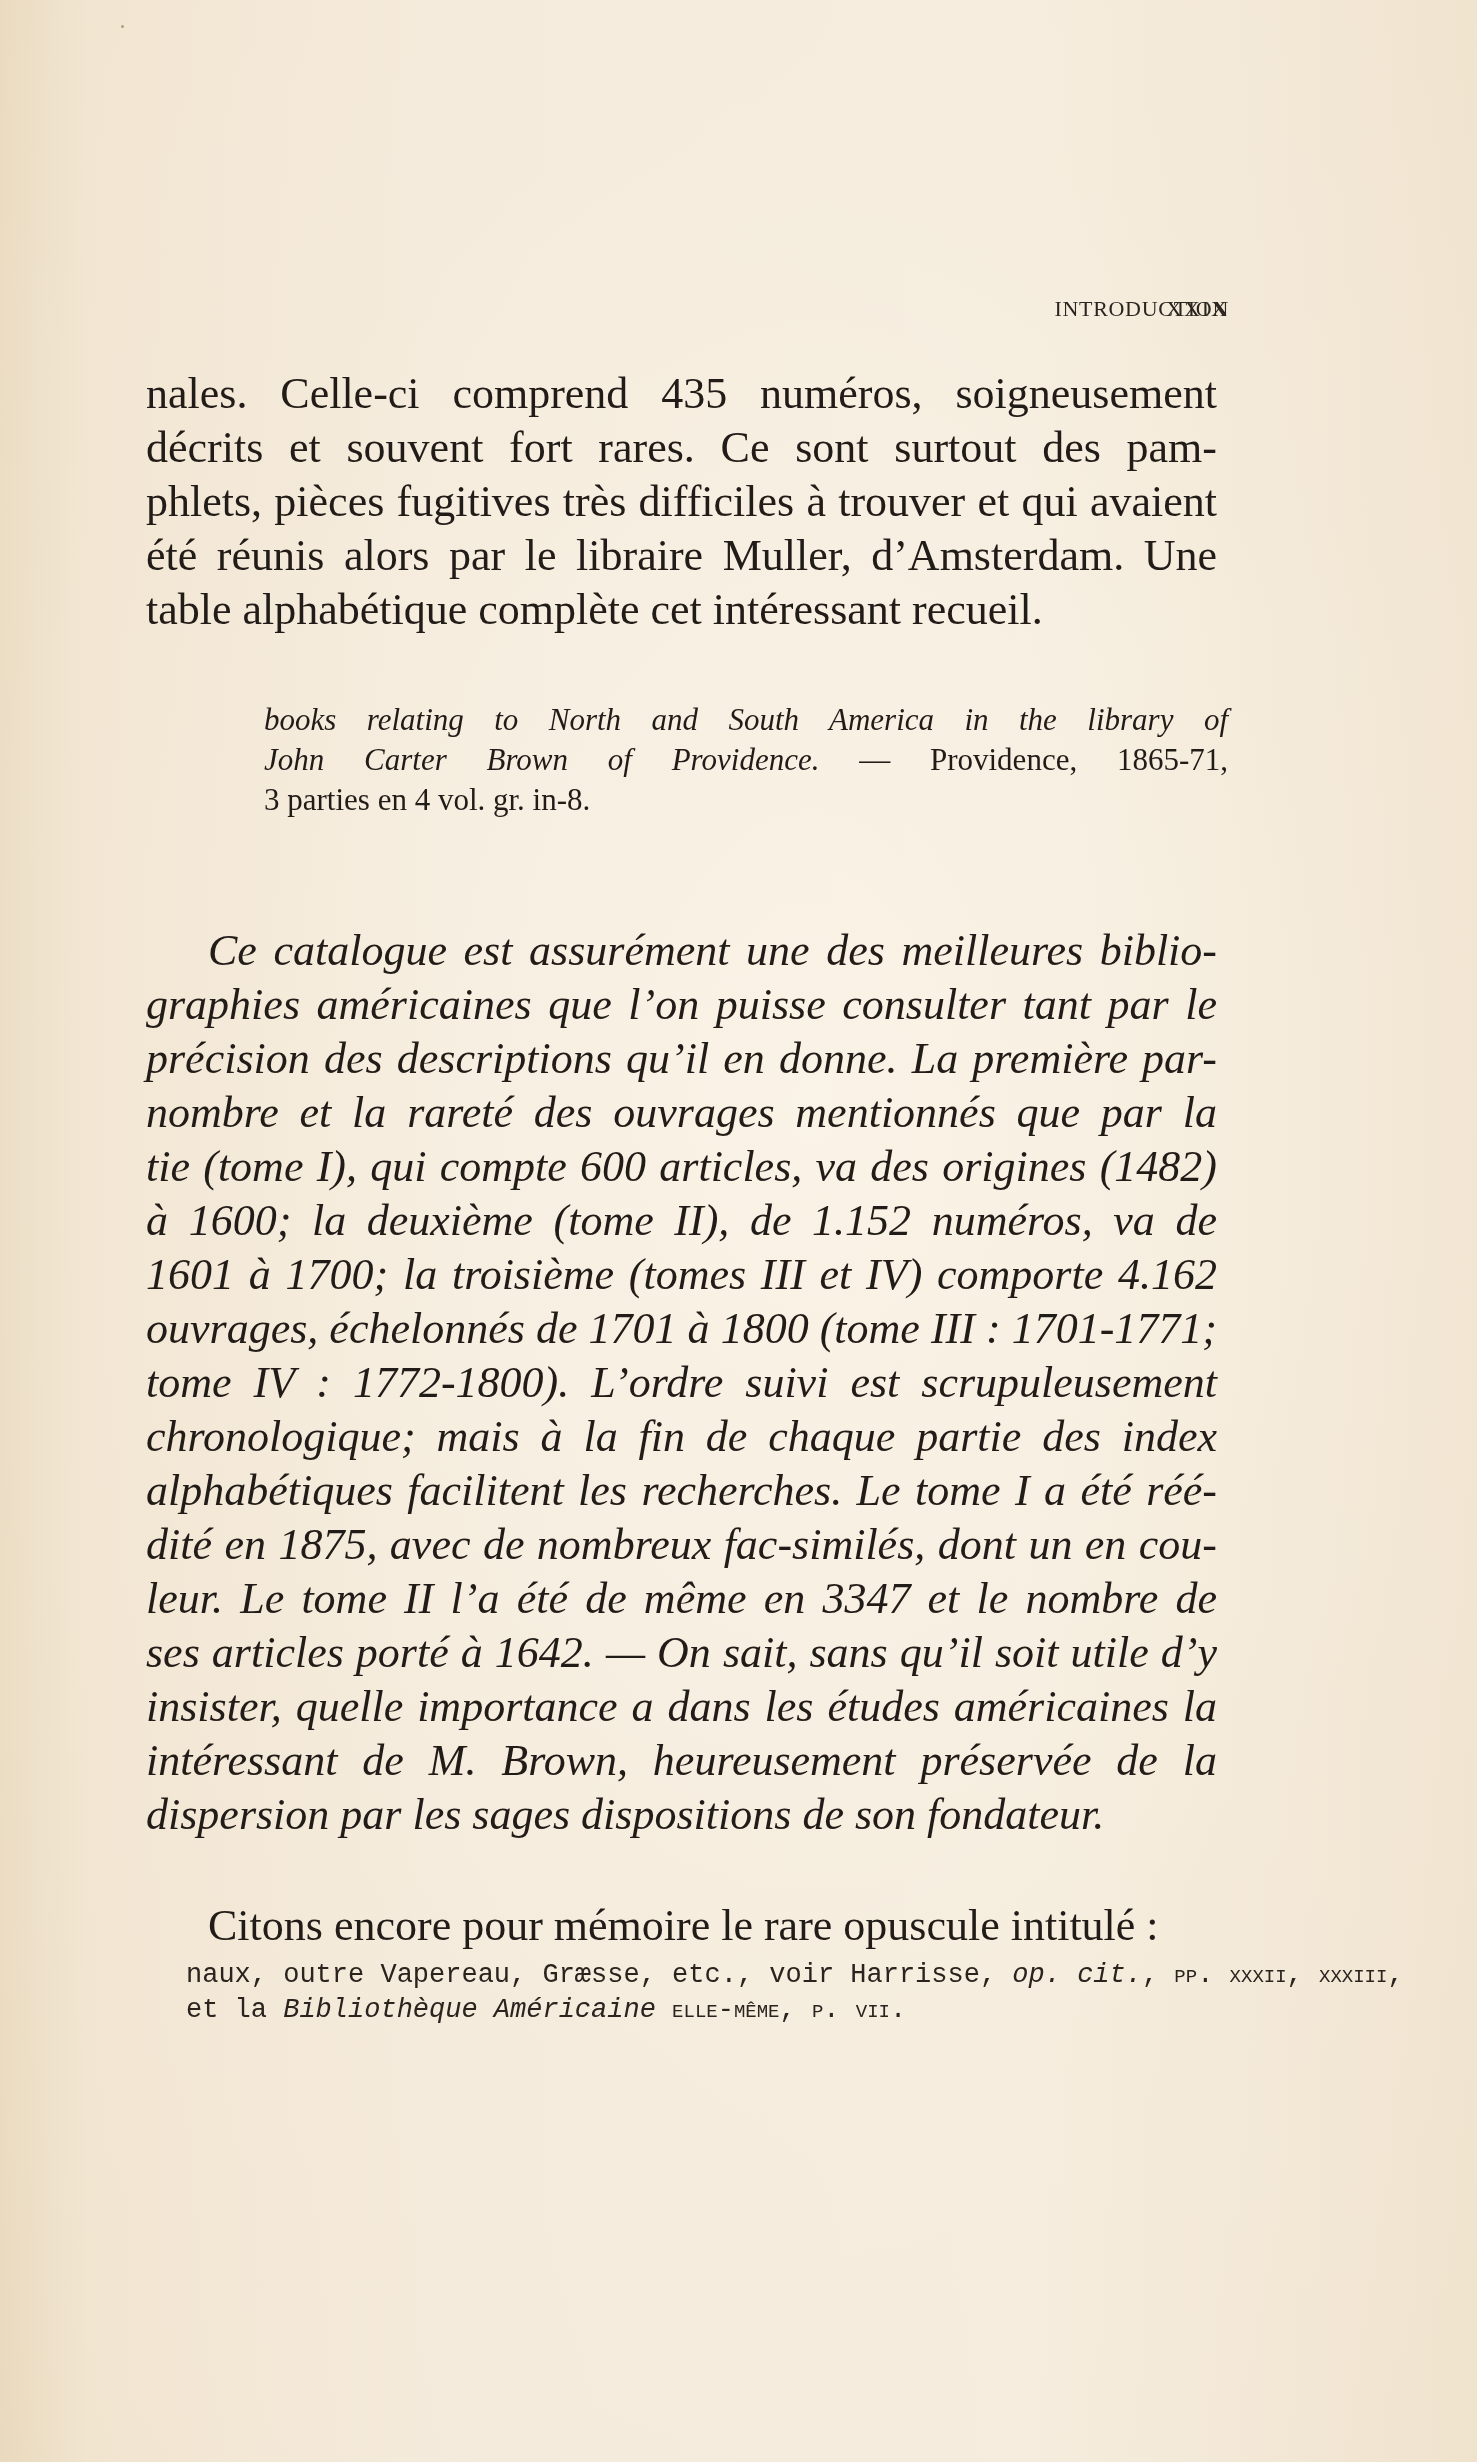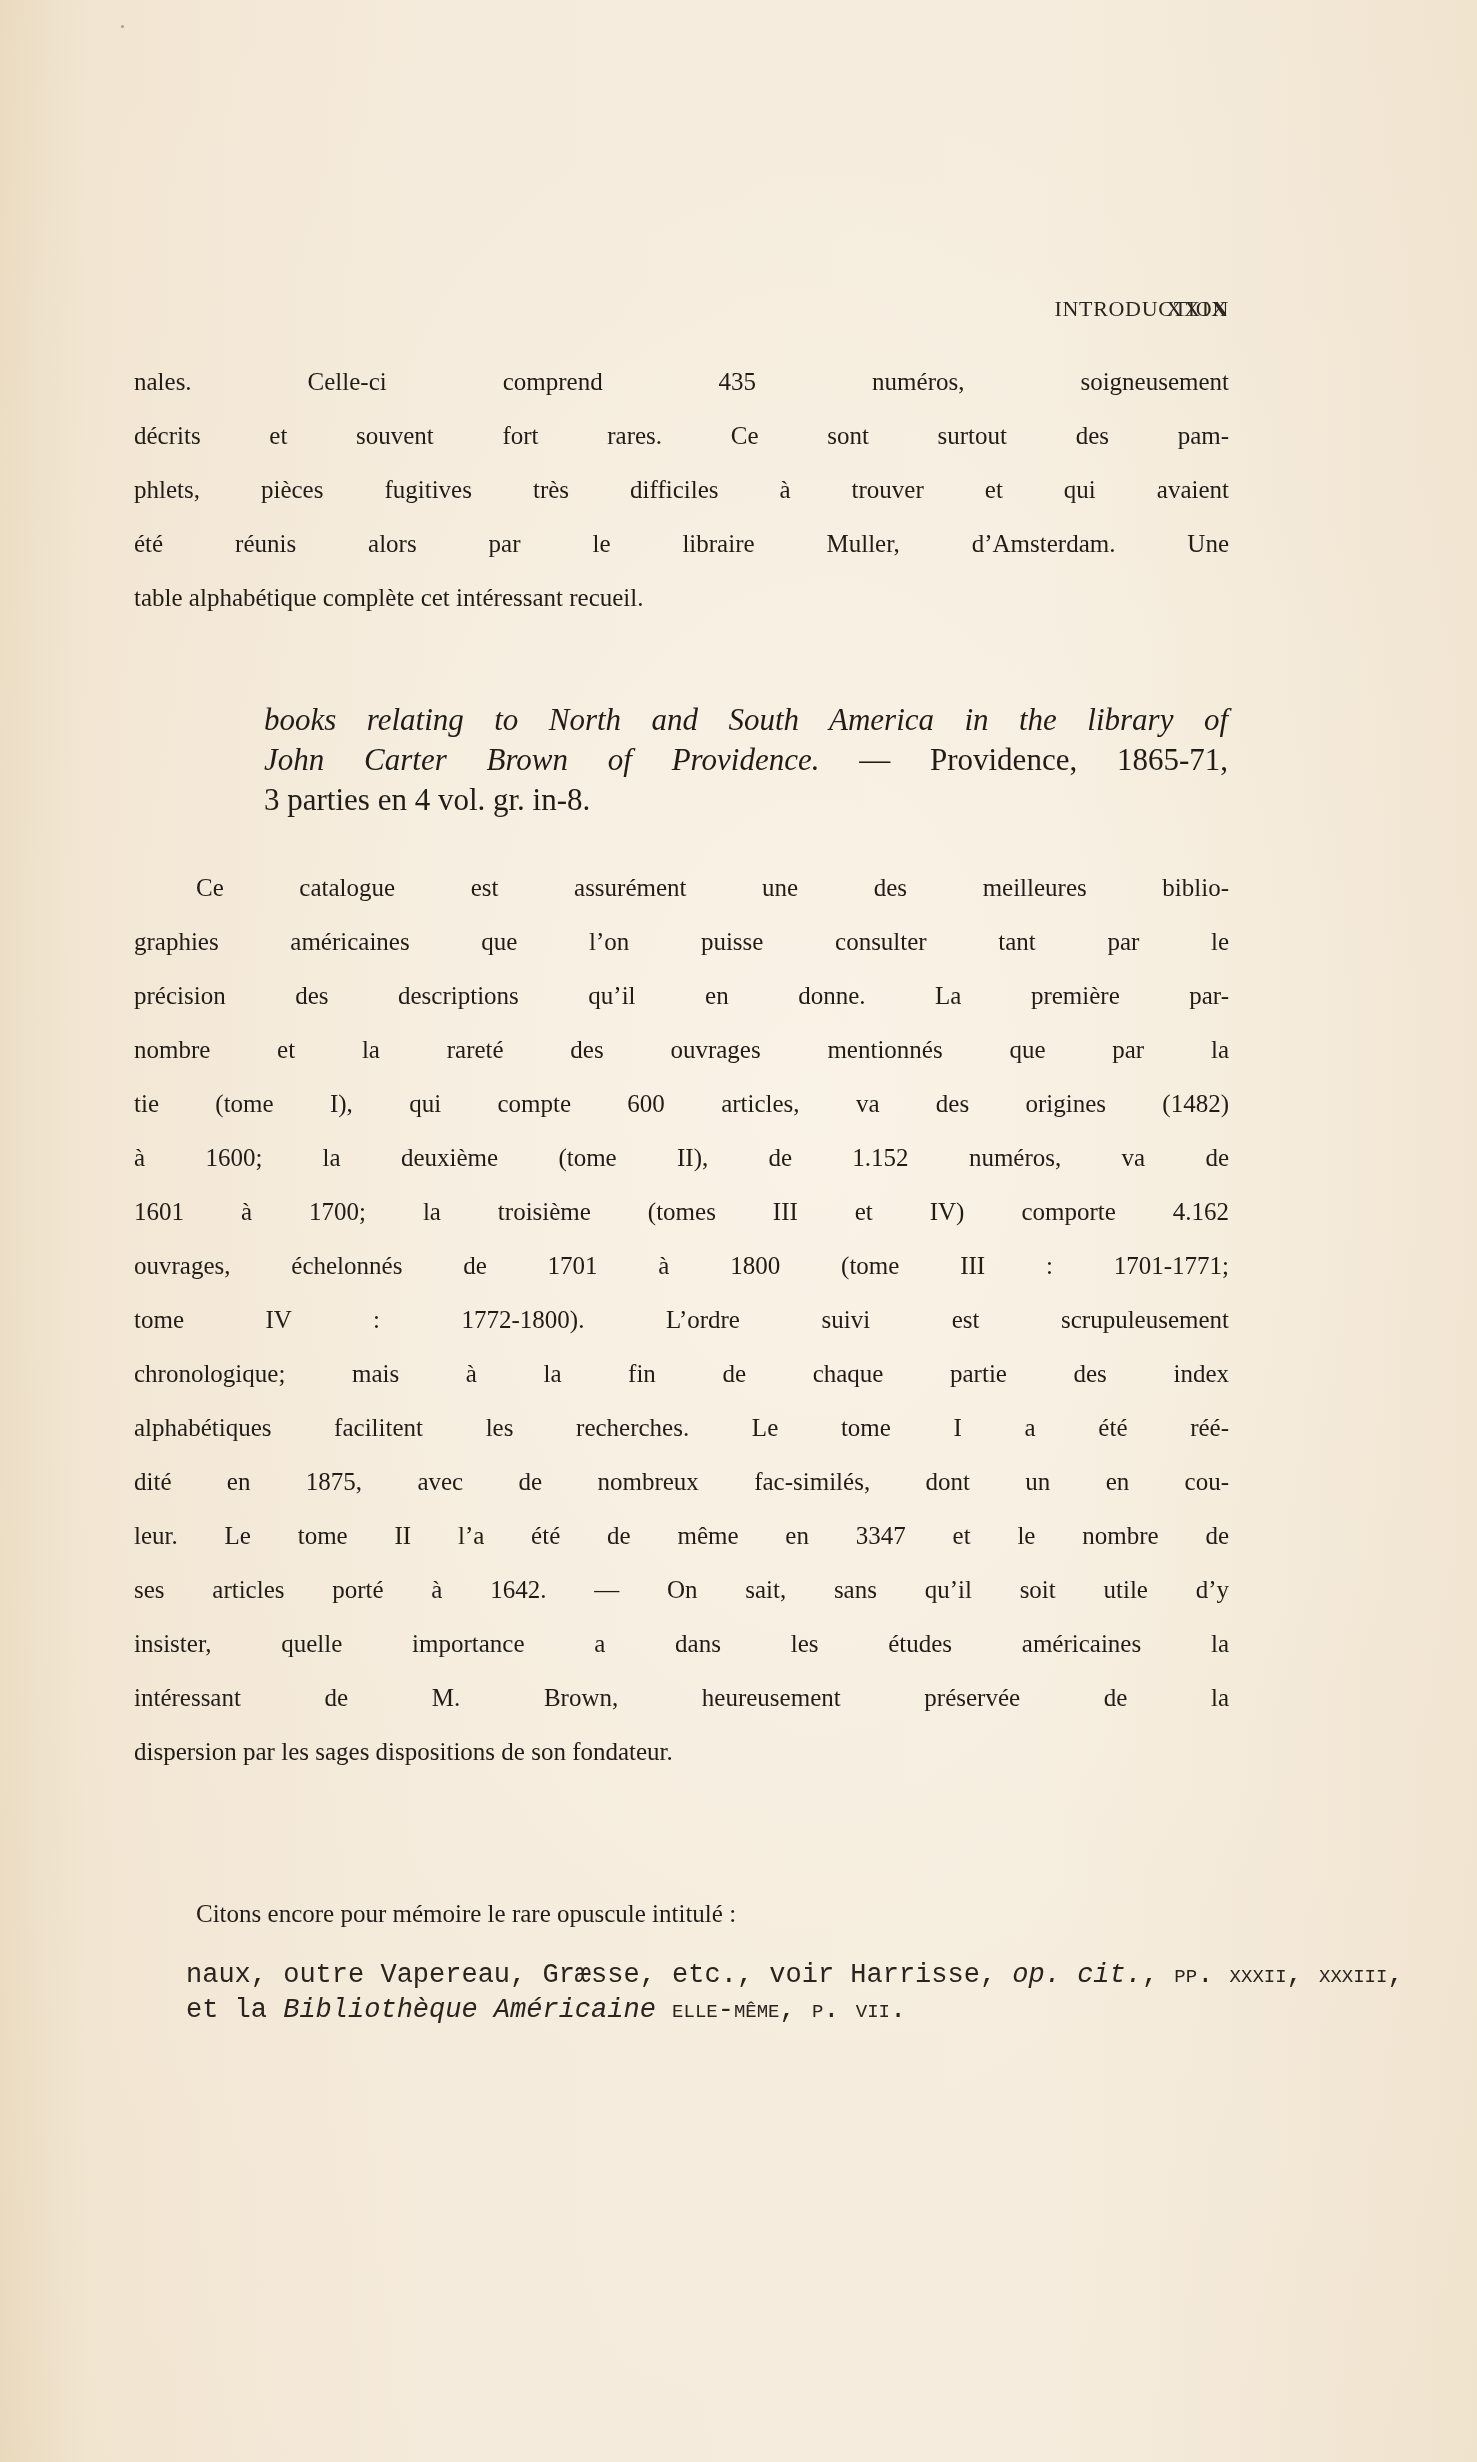--- a/index.html
+++ b/index.html
@@ -29,24 +29,24 @@
   .running-head .folio {
     position: absolute; right: 0; top: 0;
     font-size: 22px; letter-spacing: 2px;
   }
   .text {
     position: absolute; left: 134px; width: 1095px;
     font-family: "Liberation Serif", "DejaVu Serif", serif;
     color: #221c18;
   }
   .body-para {
-    font-size: 25px;
+    font-size: 44px;
     line-height: 54px;
     text-align: justify;
-    margin: 0;
+    margin: 12px;
   }
   .body-para .line {
     display: block;
     text-align: justify;
     text-align-last: justify;
     white-space: nowrap;
   }
   .body-para .line.last { text-align-last: left; }
   .indent { padding-left: 62px; }
   .citation {
@@ -92,21 +92,21 @@
     <span class="line last">table alphabétique complète cet intéressant recueil.</span>
   </p>
 </div>
 
 <div class="citation">
   <span class="line cont it">books relating to North and South America in the library of</span>
   <span class="line cont"><span class="it">John Carter Brown of Providence.</span><span> — Providence, 1865-71,</span></span>
   <span class="line cont last">3 parties en 4 vol. gr. in-8.</span>
 </div>
 
-<div class="text" style="top:861px;">
+<div class="text" style="top:912px;font-style:italic;">
   <p class="body-para">
     <span class="line indent">Ce catalogue est assurément une des meilleures biblio-</span>
     <span class="line">graphies américaines que l’on puisse consulter tant par le</span>
     <span class="line">précision des descriptions qu’il en donne. La première par-</span>
     <span class="line">nombre et la rareté des ouvrages mentionnés que par la</span>
     <span class="line">tie (tome I), qui compte 600 articles, va des origines (1482)</span>
     <span class="line">à 1600; la deuxième (tome II), de 1.152 numéros, va de</span>
     <span class="line">1601 à 1700; la troisième (tomes III et IV) comporte 4.162</span>
     <span class="line">ouvrages, échelonnés de 1701 à 1800 (tome III : 1701-1771;</span>
     <span class="line">tome IV : 1772-1800). L’ordre suivi est scrupuleusement</span>

